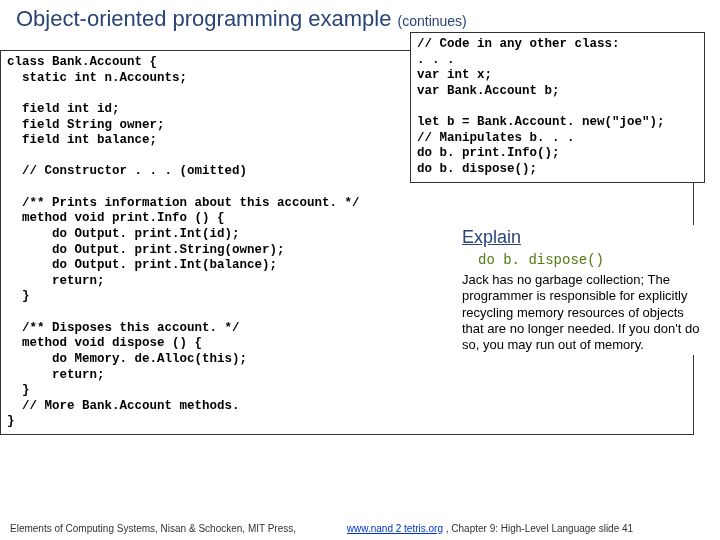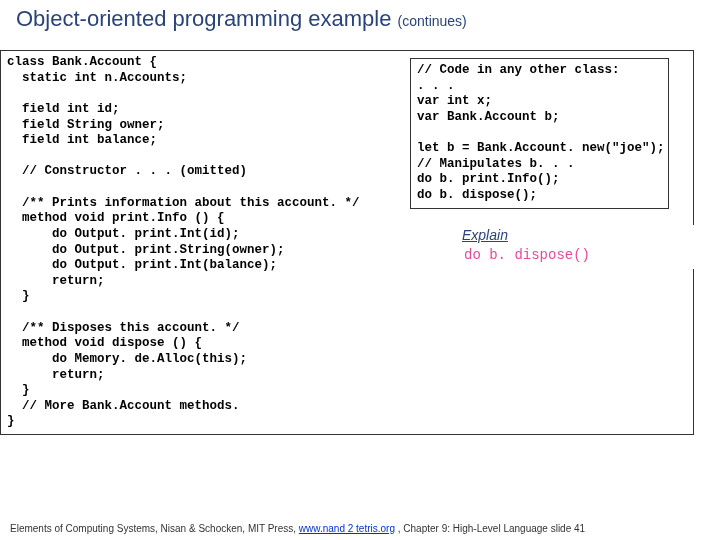--- a/index.html
+++ b/index.html
@@ -32,22 +32,22 @@
     font-size: 12.5px;
     font-weight: bold;
     white-space: pre;
     padding: 4px 6px;
     line-height: 1.25;
     box-sizing: border-box;
   }
   .code-right {
     position: absolute;
     left: 410px;
-    top: 58px;
-    width: 259px;
+    top: 32px;
+    width: 295px;
     border: 1px solid #333;
     background: #fff;
     font-family: "Courier New", monospace;
     font-size: 12.5px;
     font-weight: bold;
     white-space: pre;
     padding: 4px 6px;
     line-height: 1.25;
     box-sizing: border-box;
     z-index: 2;
@@ -56,46 +56,46 @@
     position: absolute;
     left: 460px;
     top: 225px;
     width: 245px;
     font-family: "Comic Sans MS", cursive, sans-serif;
     z-index: 3;
     background: #fff;
     padding: 2px;
   }
   .explain-title {
-    font-size: 14px;
+    font-size: 18px;
     text-decoration: underline;
     color: #2a4478;
     margin-bottom: 2px;
-    font-style: italic;
   }
   .explain-code {
     font-family: "Courier New", monospace;
     font-size: 14px;
-    color: #ec4899;
-    margin: 4px 2px;
+    color: #4d7c0f;
+    margin: 4px 16px;
   }
   .explain-text {
     font-size: 13px;
     line-height: 1.25;
   }
   .footer {
     position: absolute;
     left: 10px;
     bottom: 6px;
     font-size: 10px;
     color: #333;
   }
   .footer a {
     color: #0033cc;
     text-decoration: underline;
+    margin-left: 48px;
   }
 </style>
 </head>
 <body>
 
 <div class="title">
   <span>Object-oriented programming example</span>
   <span class="continues">(continues)</span>
 </div>
 
@@ -130,17 +130,18 @@
 var Bank.Account b;
 
 let b = Bank.Account. new("joe");
 // Manipulates b. . .
 do b. print.Info();
 do b. dispose();</div>
 
 <div class="explain-box">
   <div class="explain-title">Explain</div>
   <div class="explain-code">do b. dispose()</div>
+  <div class="explain-text">Jack has no garbage collection; The programmer is responsible for explicitly recycling memory resources of objects that are no longer needed.  If you don't do so, you may run out of memory.</div>
 </div>
 
 <div class="footer">
   <span>Elements of Computing Systems, Nisan &amp; Schocken, MIT Press, </span><a href="#">www.nand 2 tetris.org</a><span> , Chapter 9: High-Level Language slide 41</span>
 </div>
 
 </body></html>

